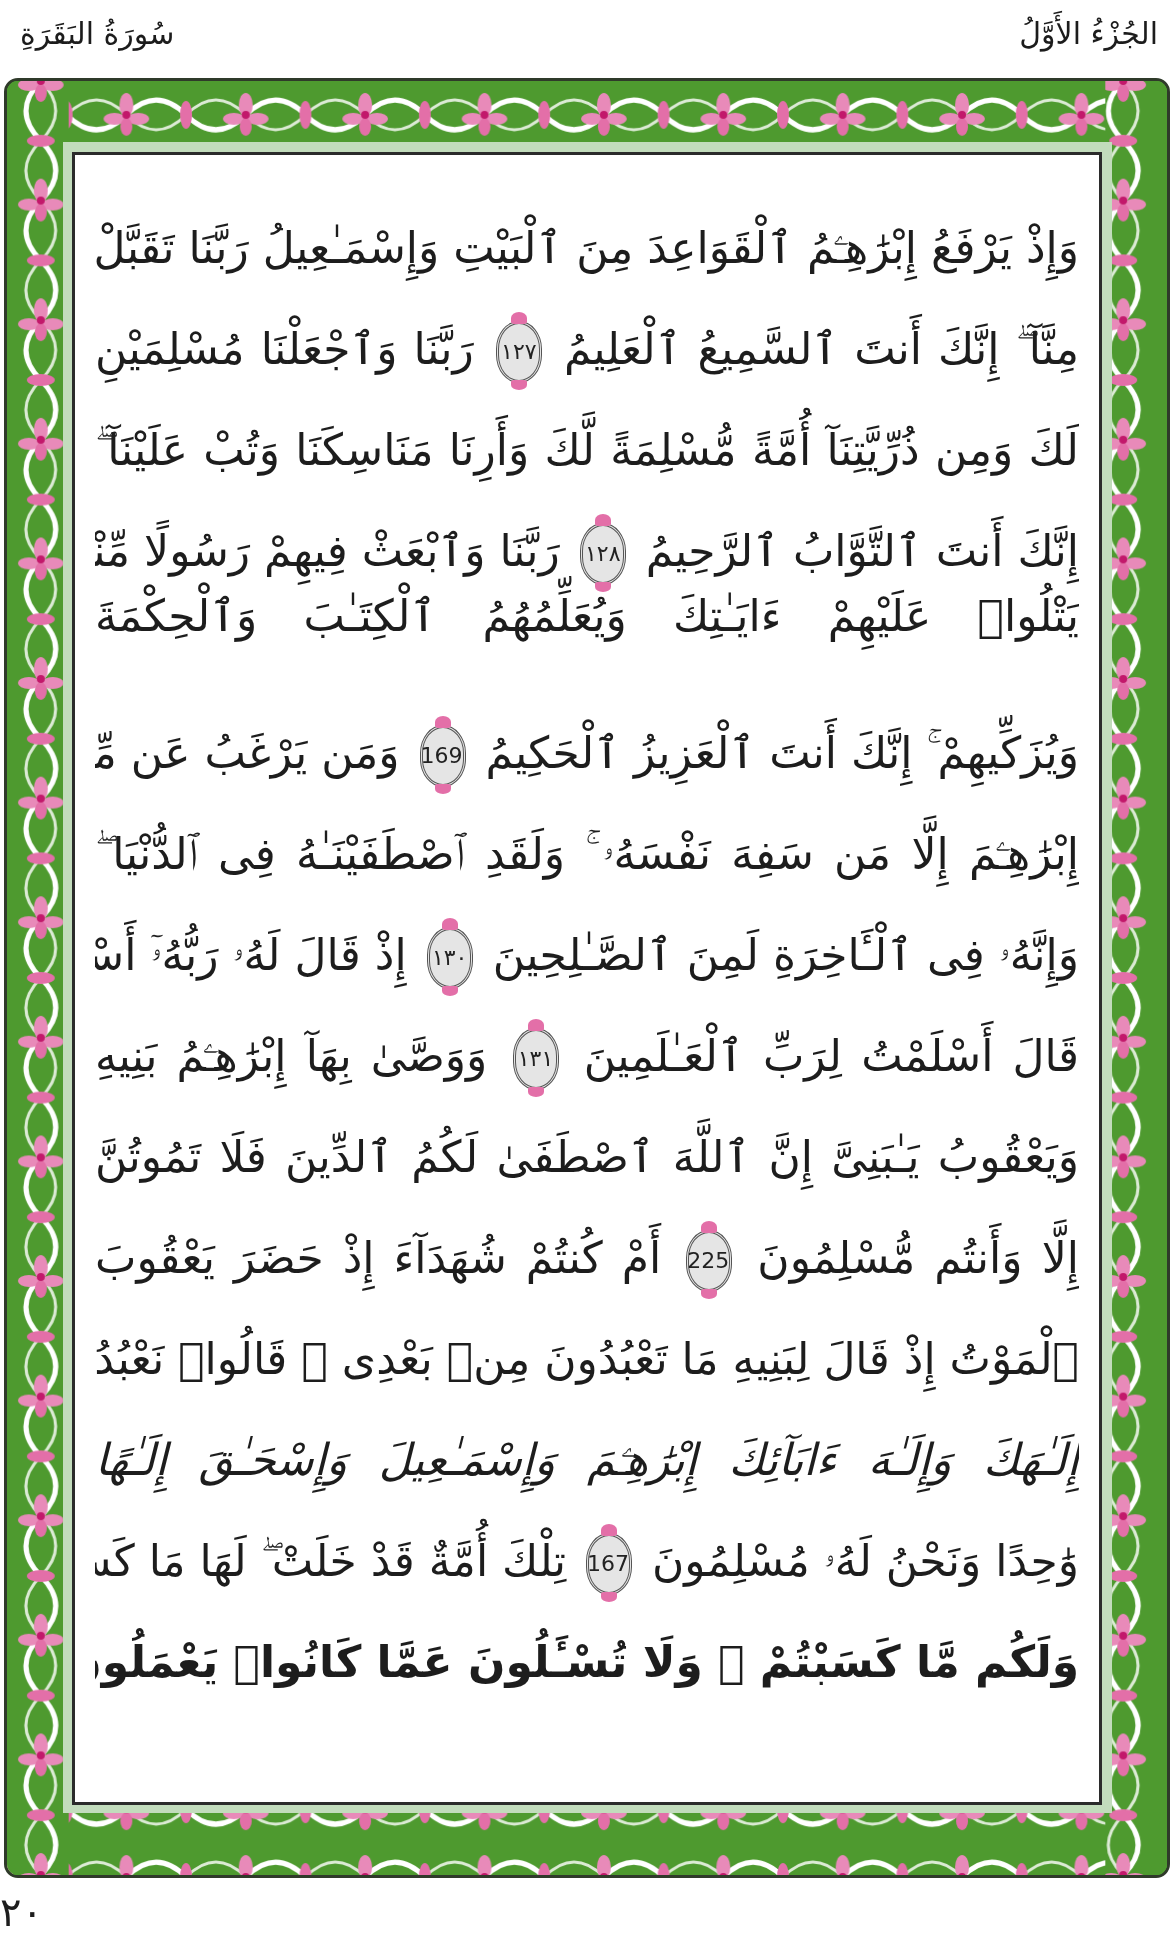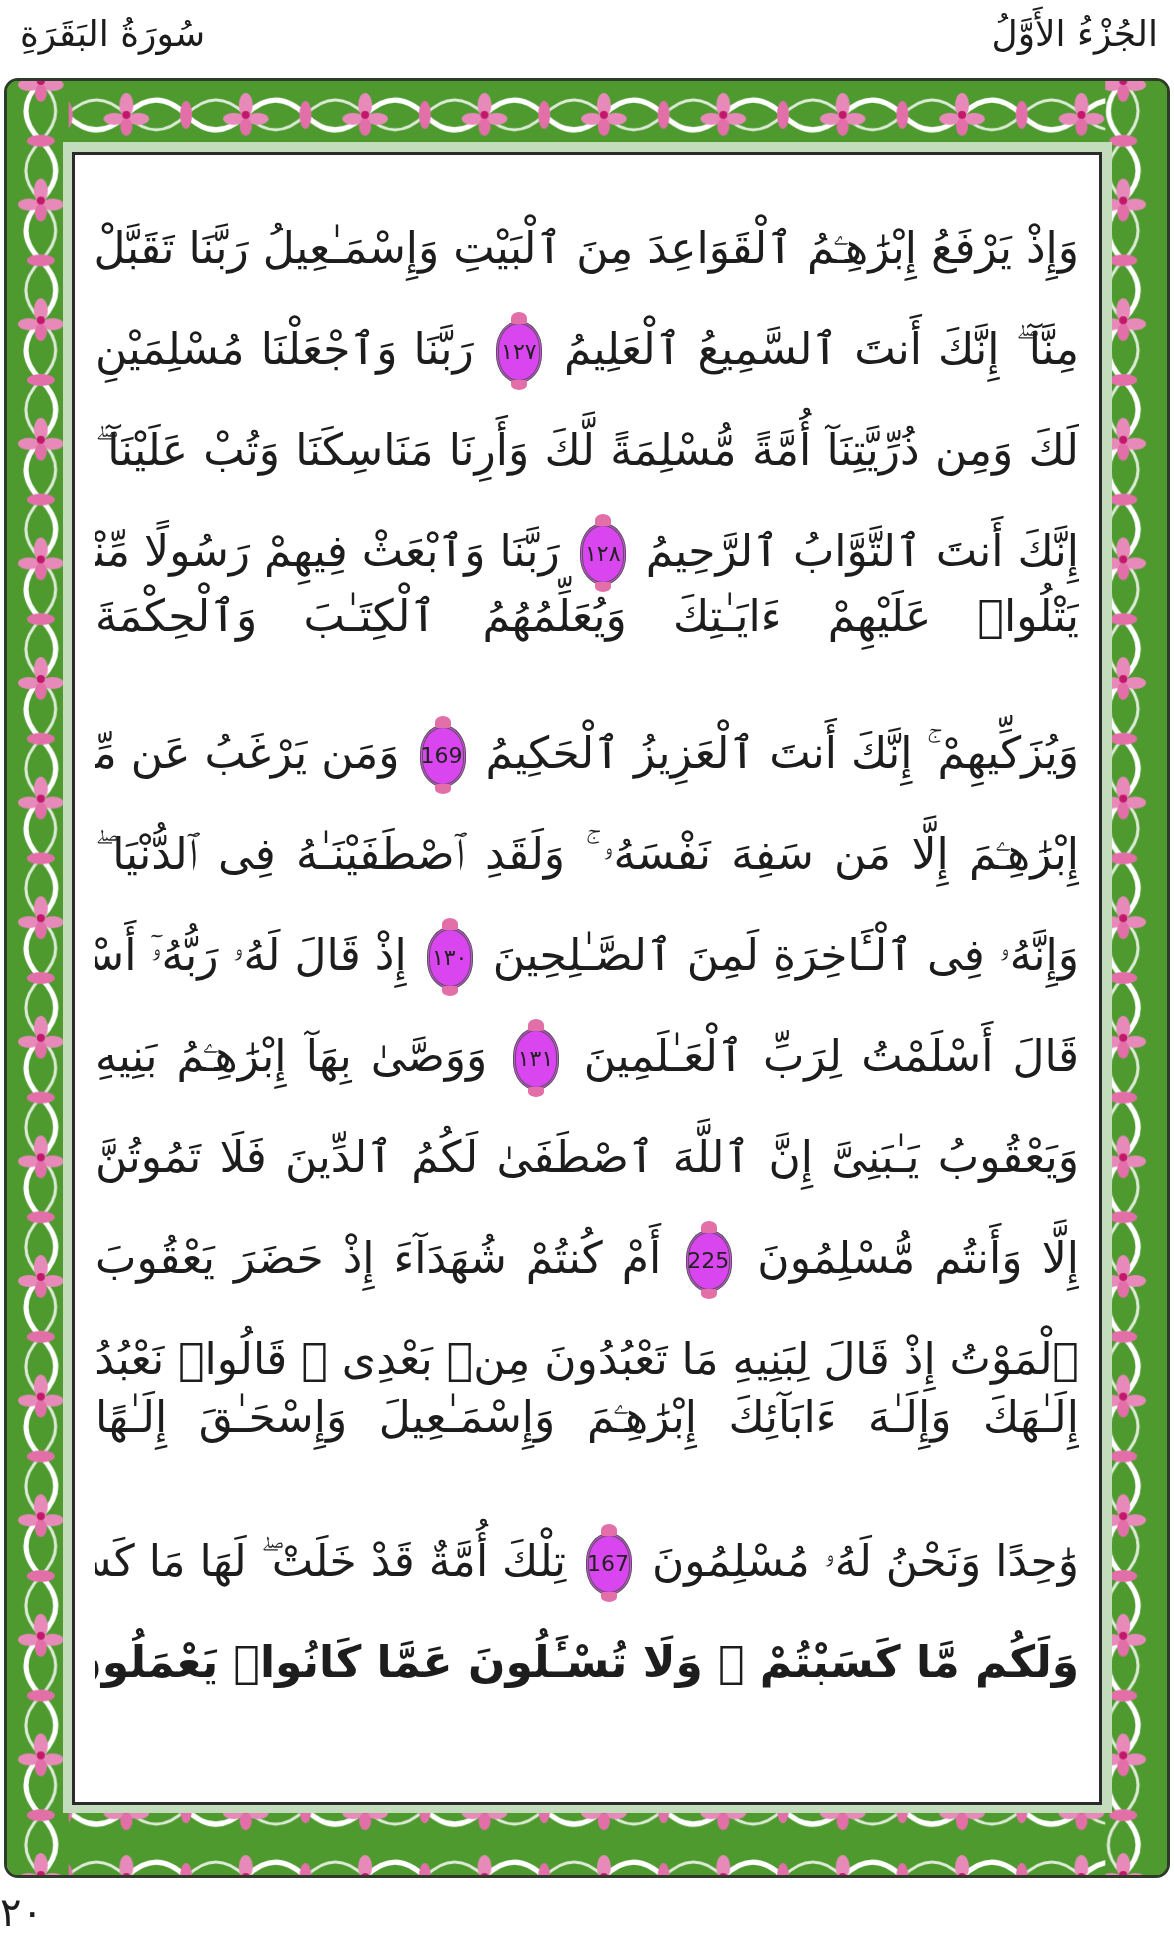--- a/index.html
+++ b/index.html
@@ -1,21 +1,21 @@
 <!DOCTYPE html>
 <html><head>
 <meta charset="utf-8">
 <style>
   html, body { margin:0; padding:0; }
   body {
     width:1174px; height:1941px; background:#ffffff; position:relative; overflow:hidden;
     font-family: "DejaVu Sans", sans-serif;
   }
   .header-text {
-    position:absolute; top:8px; font-size:36px; color:#1c1c1c; direction:rtl;
+    position:absolute; top:8px; font-size:30px; color:#1c1c1c; direction:rtl;
     font-family:"DejaVu Sans", sans-serif; line-height:52px;
   }
   #juz { right:16px; }
   #surah { left:20px; }
 
   
   #border-outer {
     position:absolute; left:4px; top:78px; width:1166px; height:1800px;
     box-sizing:border-box;
     background:#4e9a2f;
@@ -42,21 +42,21 @@
     position:absolute; left:95px; width:984px; height:120px;
     direction:rtl; text-align:justify; text-align-last:justify;
     font-size:44px; line-height:120px; color:#1d1d1d;
     font-family:"DejaVu Sans", sans-serif;
     white-space:nowrap; overflow:hidden;
   }
   .ayah-marker {
     display:inline-block; vertical-align:middle;
     width:40px; height:56px; margin:0 6px;
     border-radius:50%/45%;
-    background:#d946ef;
+    background:#e5e5e5;
     border:3px double #555;
     position:relative;
     font-size:22px; line-height:56px; text-align:center; color:#222;
     text-align-last:center;
   }
   .ayah-marker::before {
     content:""; position:absolute; left:50%; top:-12px; width:16px; height:12px;
     margin-left:-8px; background:#e36fa8; border-radius:50% 50% 20% 20%;
   }
   .ayah-marker::after {
@@ -171,21 +171,21 @@
   <span>وَيَعْقُوبُ يَـٰبَنِىَّ إِنَّ ٱللَّهَ ٱصْطَفَىٰ لَكُمُ ٱلدِّينَ فَلَا تَمُوتُنَّ</span>
 </div>
 <div class="line" style="top: 1198px;">
   <span>إِلَّا وَأَنتُم مُّسْلِمُونَ</span>
   <span class="ayah-marker">225</span>
   <span>أَمْ كُنتُمْ شُهَدَآءَ إِذْ حَضَرَ يَعْقُوبَ</span>
 </div>
 <div class="line" style="top: 1299px;">
   <span>ٱلْمَوْتُ إِذْ قَالَ لِبَنِيهِ مَا تَعْبُدُونَ مِنۢ بَعْدِى ۖ قَالُوا۟ نَعْبُدُ</span>
 </div>
-<div class="line" style="top: 1357px;">
+<div class="line" style="top: 1400px; font-style: italic;">
   <span>إِلَـٰهَكَ وَإِلَـٰهَ ءَابَآئِكَ إِبْرَٰهِـۧمَ وَإِسْمَـٰعِيلَ وَإِسْحَـٰقَ إِلَـٰهًا</span>
 </div>
 <div class="line" style="top: 1501px;">
   <span>وَٰحِدًا وَنَحْنُ لَهُۥ مُسْلِمُونَ</span>
   <span class="ayah-marker">167</span>
   <span>تِلْكَ أُمَّةٌ قَدْ خَلَتْ ۖ لَهَا مَا كَسَبَتْ</span>
 </div>
 <div class="line" style="top: 1602px; font-weight: bold;">
   <span>وَلَكُم مَّا كَسَبْتُمْ ۖ وَلَا تُسْـَٔلُونَ عَمَّا كَانُوا۟ يَعْمَلُونَ</span>
   <span class="ayah-marker">١٣٤</span>

